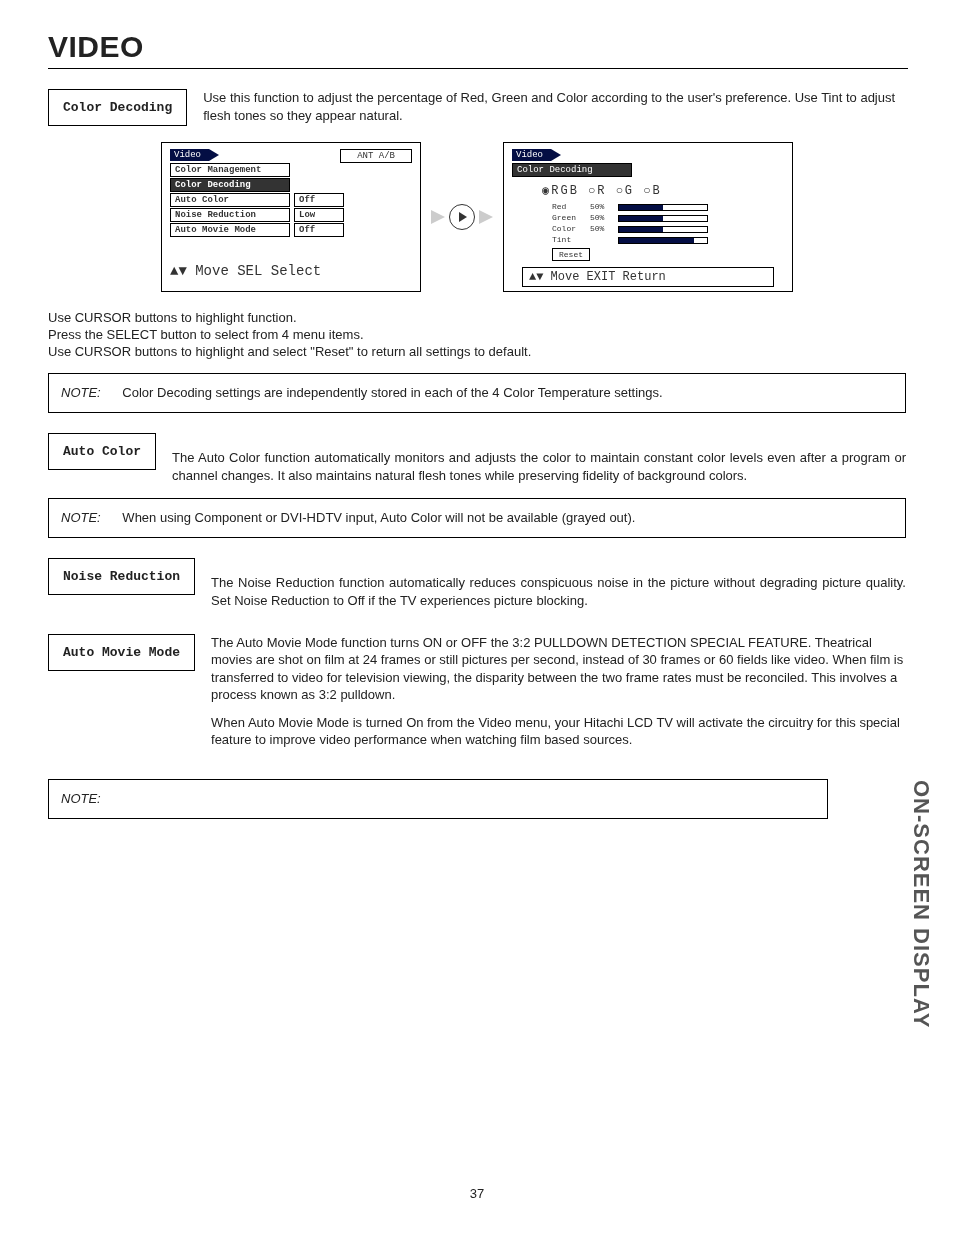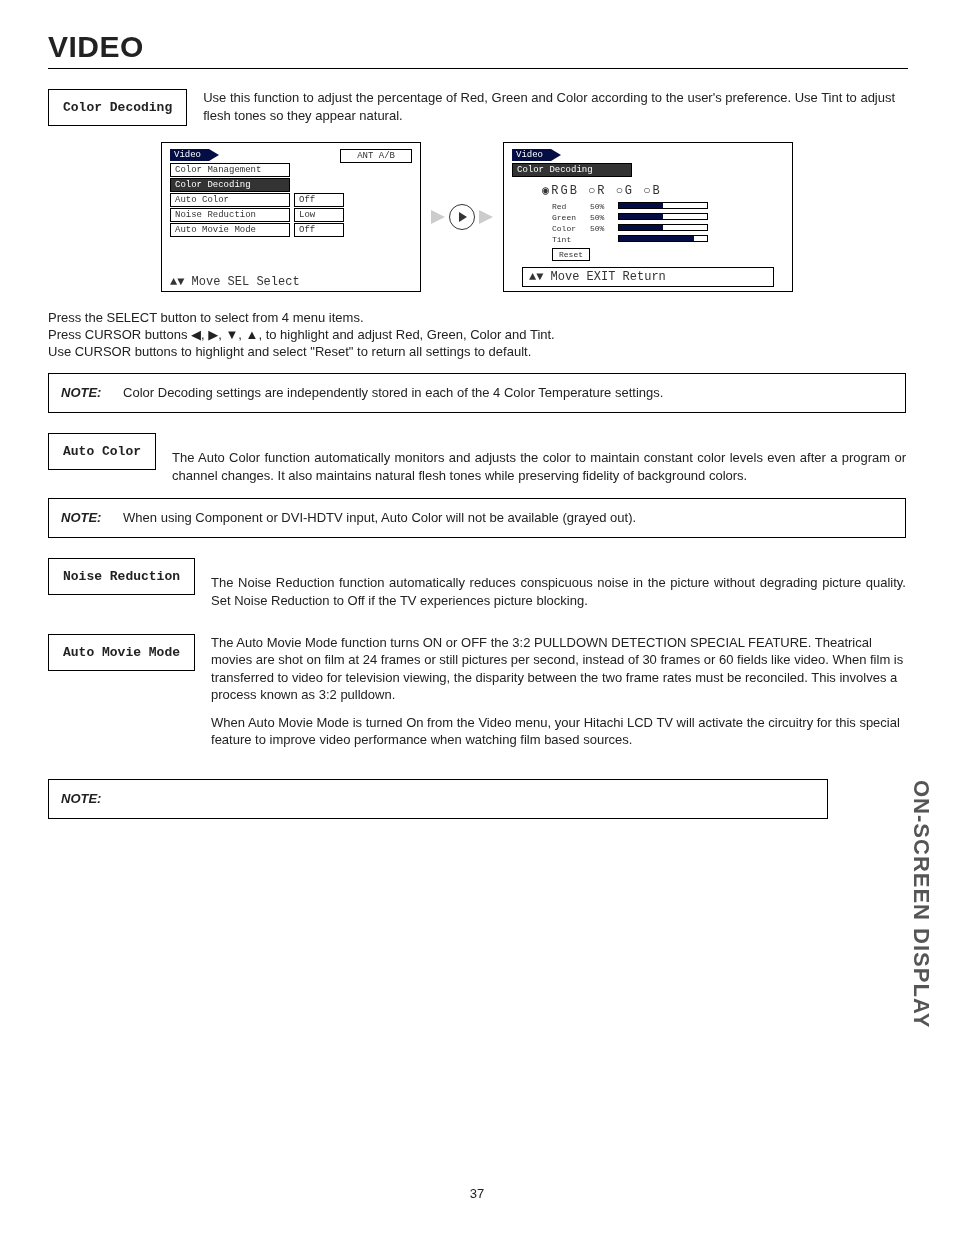--- a/index.html
+++ b/index.html
@@ -80,20 +80,21 @@
     right: -10px; top: 0;
     border-left: 10px solid #040e44;
     border-top: 6px solid transparent;
     border-bottom: 6px solid transparent;
   }
   .osd-line {
     display: flex;
     gap: 4px;
     align-items: flex-end;
     margin-bottom: 1px;
+    font-weight: bold;
   }
   .osd-item {
     border: 1px solid #000;
     padding: 1px 4px;
     width: 120px;
     display: inline-block;
     position: relative;
   }
   .osd-item.selected { background: #333; color: #fff; }
   .osd-val {
@@ -104,23 +105,23 @@
   }
   .osd-antab {
     border: 1px solid #000;
     padding: 1px 16px;
     position: absolute;
     right: 8px;
     top: 6px;
   }
   .osd-footer {
     position: absolute;
-    bottom: 2px;
+    bottom: 12px;
     left: 8px;
-    font-size: 12px;
+    font-size: 14px;
   }
 
   .arrow-sep {
     display: flex;
     align-items: center;
     gap: 2px;
   }
   .arrow-tri {
     width: 0; height: 0;
     border-left: 14px solid #ccc;
@@ -143,21 +144,21 @@
     border-top: 5px solid transparent;
     border-bottom: 5px solid transparent;
     margin-left: 2px;
   }
 
   
   .osd2-body { padding: 2px 10px; }
   .osd2-radio-row { font-size: 12px; margin: 4px 0 4px 20px; letter-spacing: 2px; }
   .osd2-slider-row {
     display: flex;
-    align-items: flex-start;
+    align-items: flex-end;
     gap: 4px;
     margin-bottom: 2px;
     margin-left: 30px;
   }
   .osd2-slider-row span.lbl { width: 34px; font-size: 8px; }
   .osd2-slider-row span.pct { width: 24px; font-size: 8px; }
   .slider-track {
     border: 1px solid #000;
     width: 90px;
     height: 7px;
@@ -191,21 +192,21 @@
     font-size: 13px;
   }
 
   .note-box {
     border: 1px solid #000;
     padding: 10px 12px;
     margin: 14px 0 20px 0;
     font-size: 13px;
     line-height: 1.4;
   }
-  .note-label { font-weight: bold; margin-right: 18px; font-style: italic; }
+  .note-label { font-weight: normal; margin-right: 18px; font-style: italic; }
 
   .note-list { display: flex; }
   .note-list ol { margin: 0 0 0 0; padding-left: 18px; }
   .note-list li { margin-bottom: 16px; }
 
   .sidebar-text {
     position: absolute;
     right: 20px;
     top: 780px;
     writing-mode: vertical-rl;
@@ -303,22 +304,22 @@
               <span class="slider-fill" style="width:85%"></span>
             </span>
         </div>
         <span class="reset-box">Reset</span>
         <span class="osd2-footer">▲▼ Move          EXIT Return</span>
       </div>
     </div>
   </div>
 
   <div class="instructions">
+    <p>Use CURSOR buttons to highlight function.</p>
     <p>Press the SELECT button to select from 4 menu items.</p>
-    <p>Press CURSOR buttons ◀, ▶, ▼, ▲, to highlight and adjust Red, Green, Color and Tint.</p>
     <p>Use CURSOR buttons to highlight and select "Reset" to return all settings to default.</p>
   </div>
 
   <div class="note-box">
     <span class="note-label">NOTE:</span>
     <span>Color Decoding settings are independently stored in each of the 4 Color Temperature settings.</span>
   </div>
 
   <div class="feature-block">
     <div class="feature-label">Auto Color</div>

